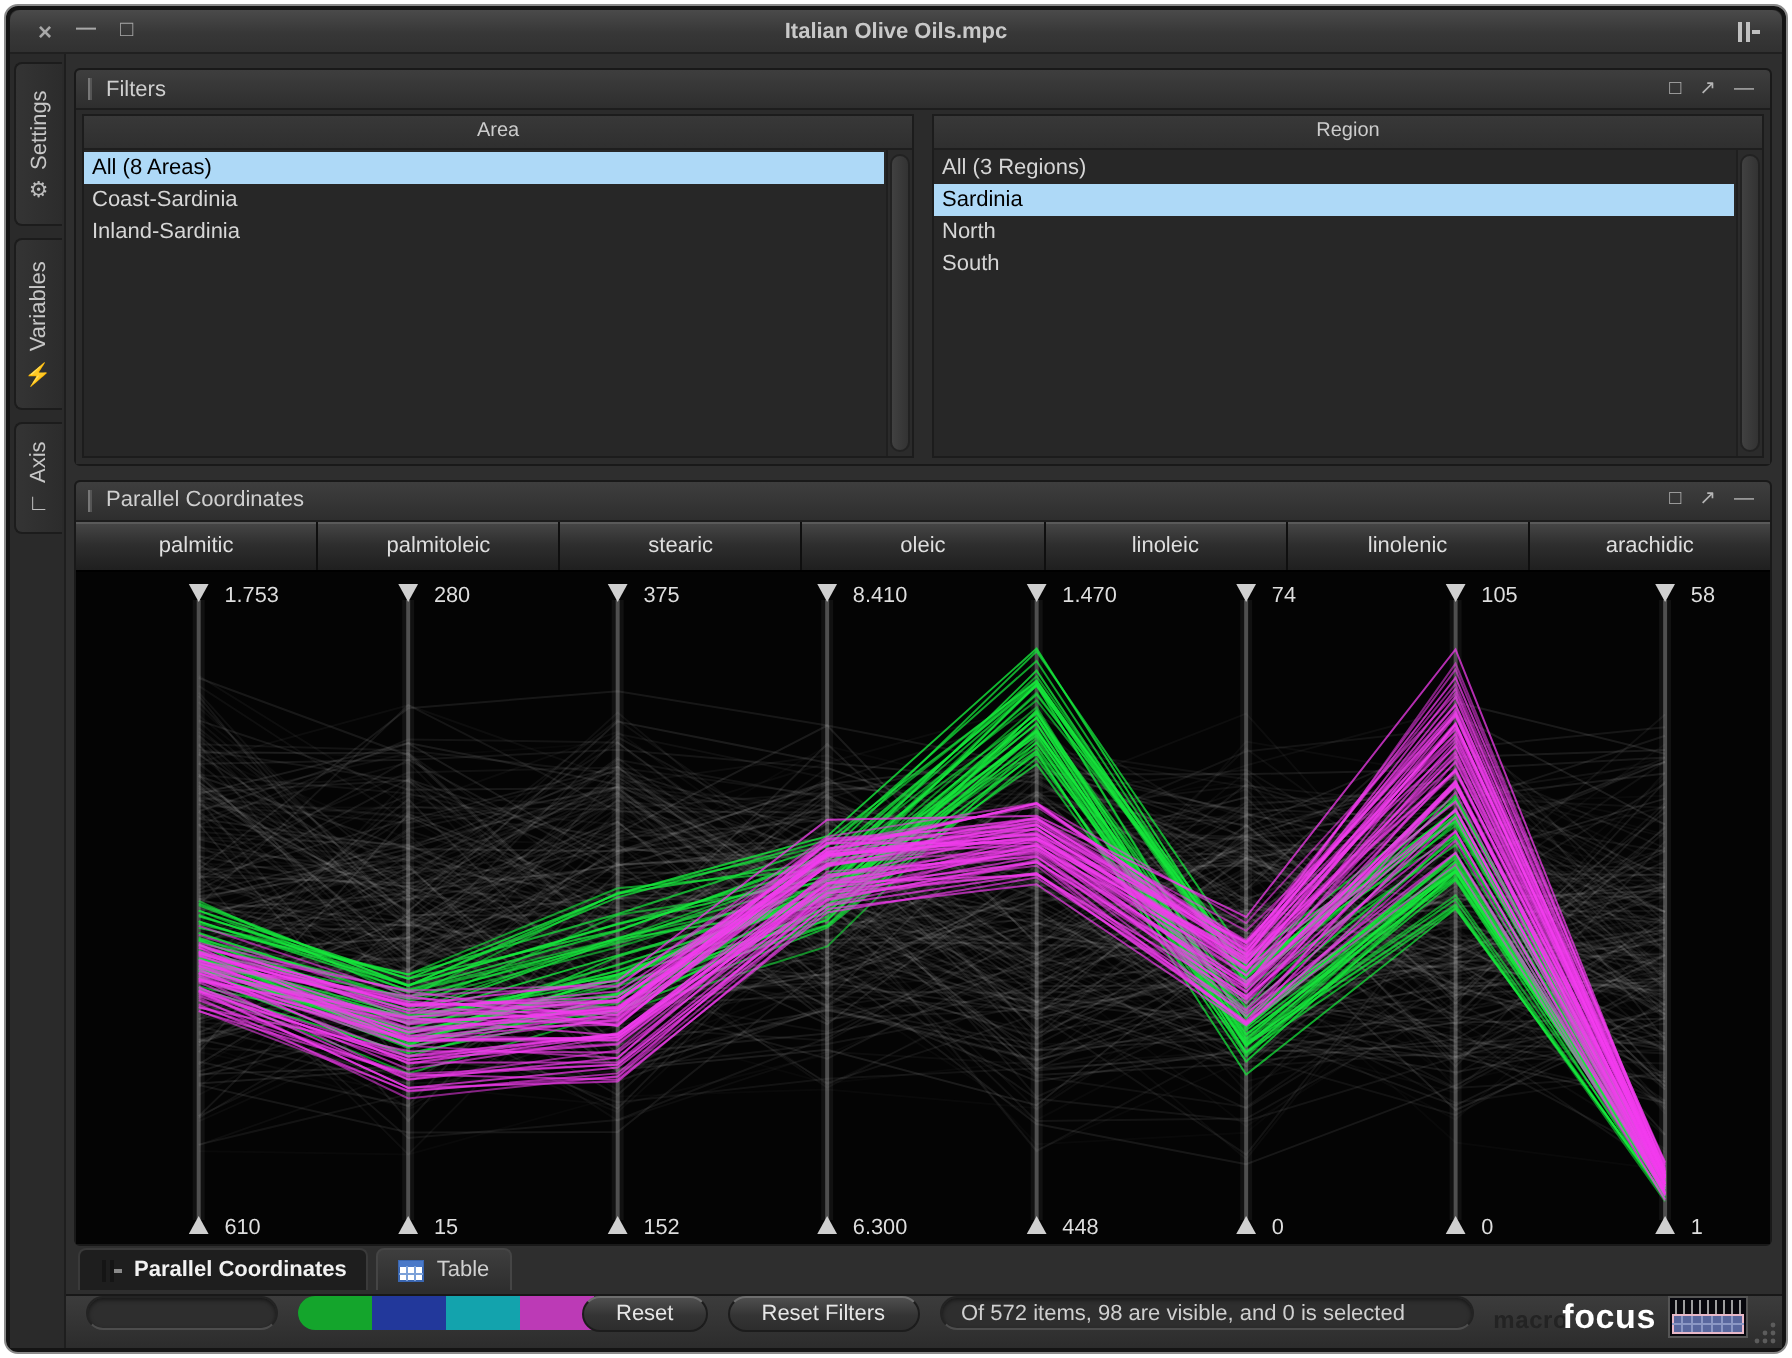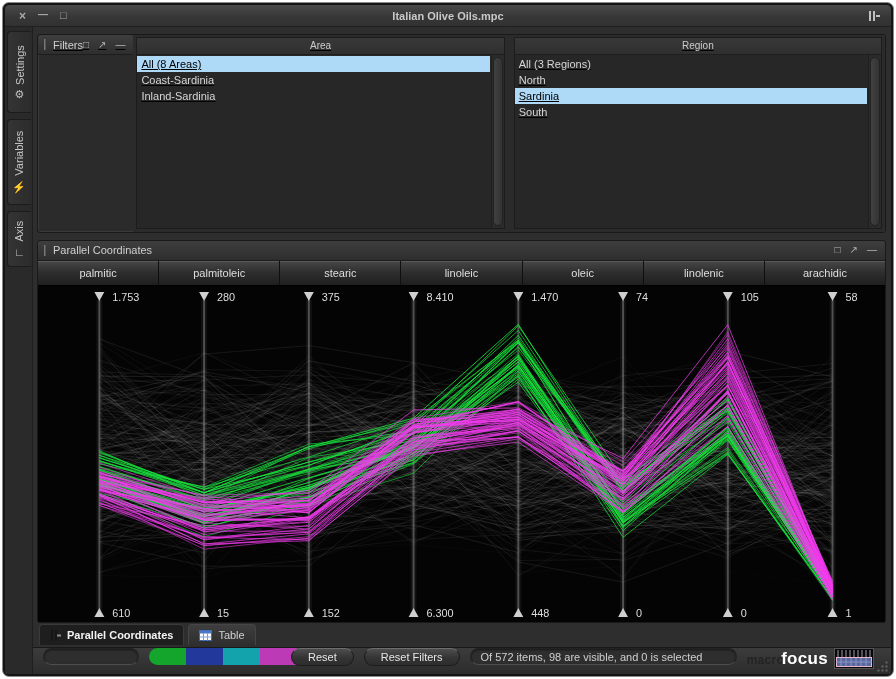--- a/index.html
+++ b/index.html
@@ -27,21 +27,21 @@
   .content{position:absolute;left:30px;top:24px;right:2px;bottom:2px;display:flex;flex-direction:column;
     padding:7px 5px 0 4px;}
   .panel{border:1px solid #191919;border-radius:3px;background:#2b2b2b;box-shadow:0 0 0 1px #3a3a3a inset;}
   .panelhead{height:20px;display:flex;align-items:center;background:linear-gradient(#3e3e3e,#2e2e2e);
     border-bottom:1px solid #1d1d1d;border-radius:3px 3px 0 0;}
   .grip{width:2px;height:11px;background:#555;border-left:1px solid #777;margin:0 7px 0 6px;}
   .paneltitle{color:#cfcfcf;font-size:11px;}
   .panelctrls{margin-left:auto;margin-right:8px;display:flex;gap:9px;color:#b5b5b5;font-size:10px;line-height:1;align-items:center;}
   .panelctrls span{cursor:default;}
   
-  .filters{height:203px;display:flex;text-decoration:underline;}
+  .filters{height:203px;display:flex;flex-direction:column;}
   .filterbody{flex:1;display:flex;gap:9px;padding:2px 3px 3px 3px;background:#2b2b2b;}
   .list{flex:1;border:1px solid #1c1c1c;background:#272727;display:flex;flex-direction:column;position:relative;}
   .listhead{height:17px;background:linear-gradient(#383838,#2f2f2f);border-bottom:1px solid #1e1e1e;
     color:#cccccc;font-size:10px;text-align:center;line-height:16px;}
   .listrows{flex:1;overflow:hidden;padding-top:1px;}
   .listitem{height:16px;line-height:16px;font-size:11px;color:#d6d6d6;padding-left:4px;margin-right:14px;cursor:default;}
   .listitem.sel{background:#aed9f7;color:#000;}
   .vscroll{position:absolute;right:0;top:17px;bottom:0;width:13px;background:#2b2b2b;border-left:1px solid #1f1f1f;}
   .vthumb{position:absolute;left:1px;right:1px;top:2px;bottom:2px;background:linear-gradient(90deg,#414141,#333);
     border:1px solid #222;border-radius:6px;}
@@ -139,22 +139,22 @@
               <div class="listitem">Inland-Sardinia</div>
             </div>
           <div class="vscroll">
               <div class="vthumb"></div>
             </div>
         </div>
         <div class="list">
           <div class="listhead">Region</div>
           <div class="listrows">
               <div class="listitem">All (3 Regions)</div>
+              <div class="listitem sel">Sardinia</div>
               <div class="listitem">North</div>
-              <div class="listitem sel">Sardinia</div>
               <div class="listitem">South</div>
             </div>
           <div class="vscroll">
               <div class="vthumb"></div>
             </div>
         </div>
       </div>
     </div>
 
     <div class="panel pcp">
@@ -164,22 +164,22 @@
         <div class="panelctrls">
           <span>□</span>
           <span>↗</span>
           <span>—</span>
         </div>
       </div>
       <div class="axisrow">
           <div class="axisbtn">palmitic</div>
           <div class="axisbtn">palmitoleic</div>
           <div class="axisbtn">stearic</div>
+          <div class="axisbtn">oleic</div>
           <div class="axisbtn">linoleic</div>
-          <div class="axisbtn">oleic</div>
           <div class="axisbtn">linolenic</div>
           <div class="axisbtn">arachidic</div>
         </div>
       <div class="plotwrap">
         <svg viewBox="0 0 856 336" preserveAspectRatio="none">
             <rect x="0" y="0" width="856" height="336" fill="#040404"></rect>
             <line x1="62" y1="14" x2="62" y2="324" stroke="#ffffff" stroke-width="6" opacity="0.05"></line>
             <line x1="62" y1="14" x2="62" y2="324" stroke="#4f4f4f" stroke-width="2"></line>
             <line x1="167.85714285714286" y1="14" x2="167.85714285714286" y2="324" stroke="#ffffff" stroke-width="6" opacity="0.05"></line>
             <line x1="167.85714285714286" y1="14" x2="167.85714285714286" y2="324" stroke="#4f4f4f" stroke-width="2"></line>

